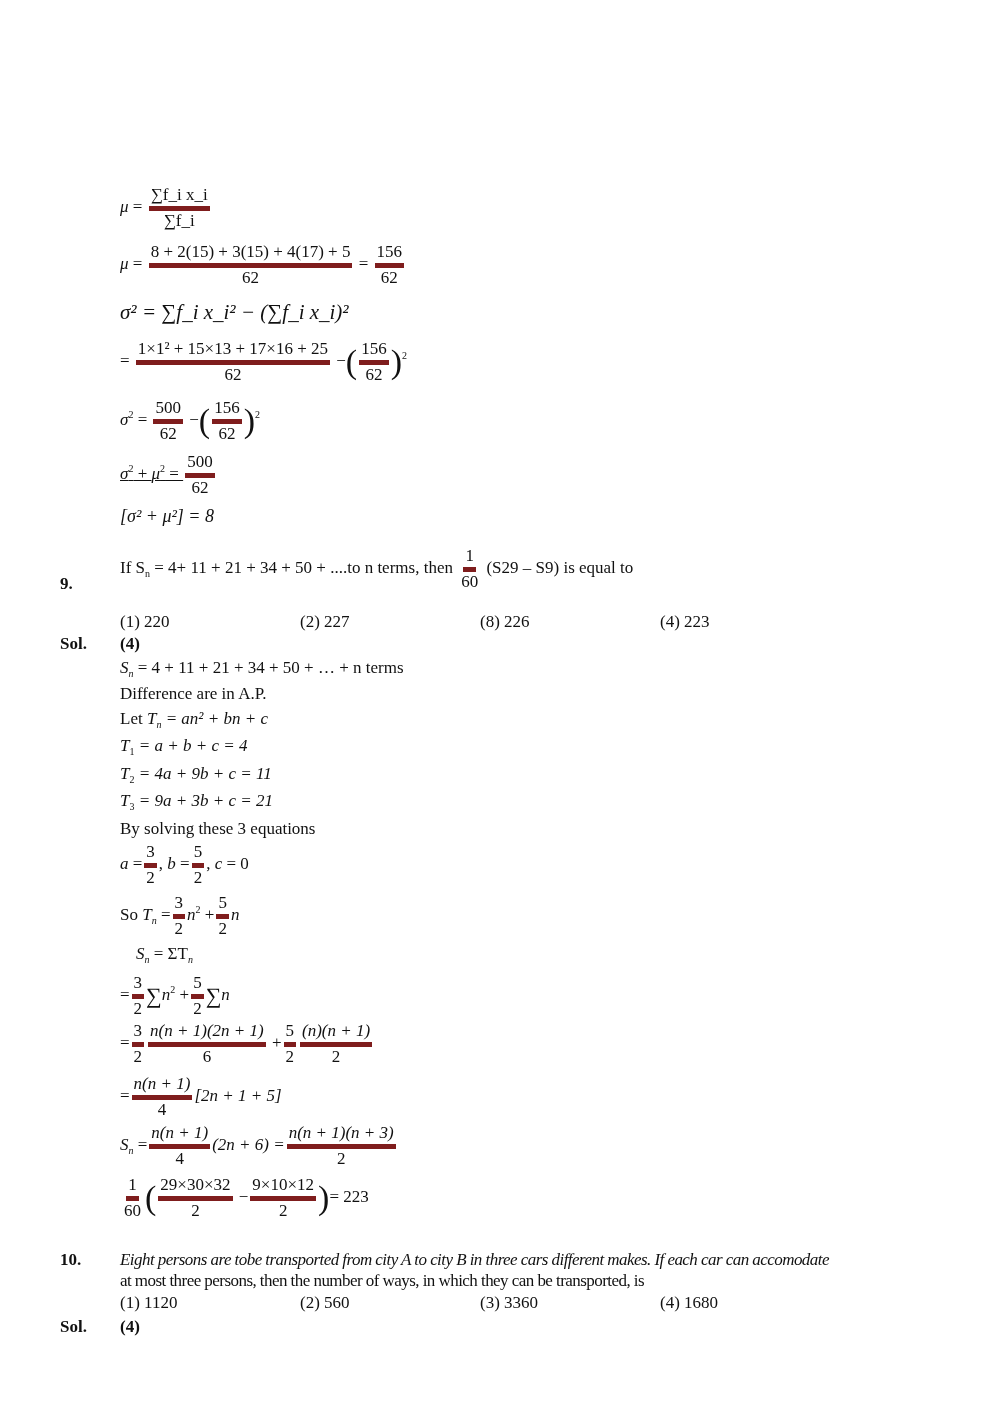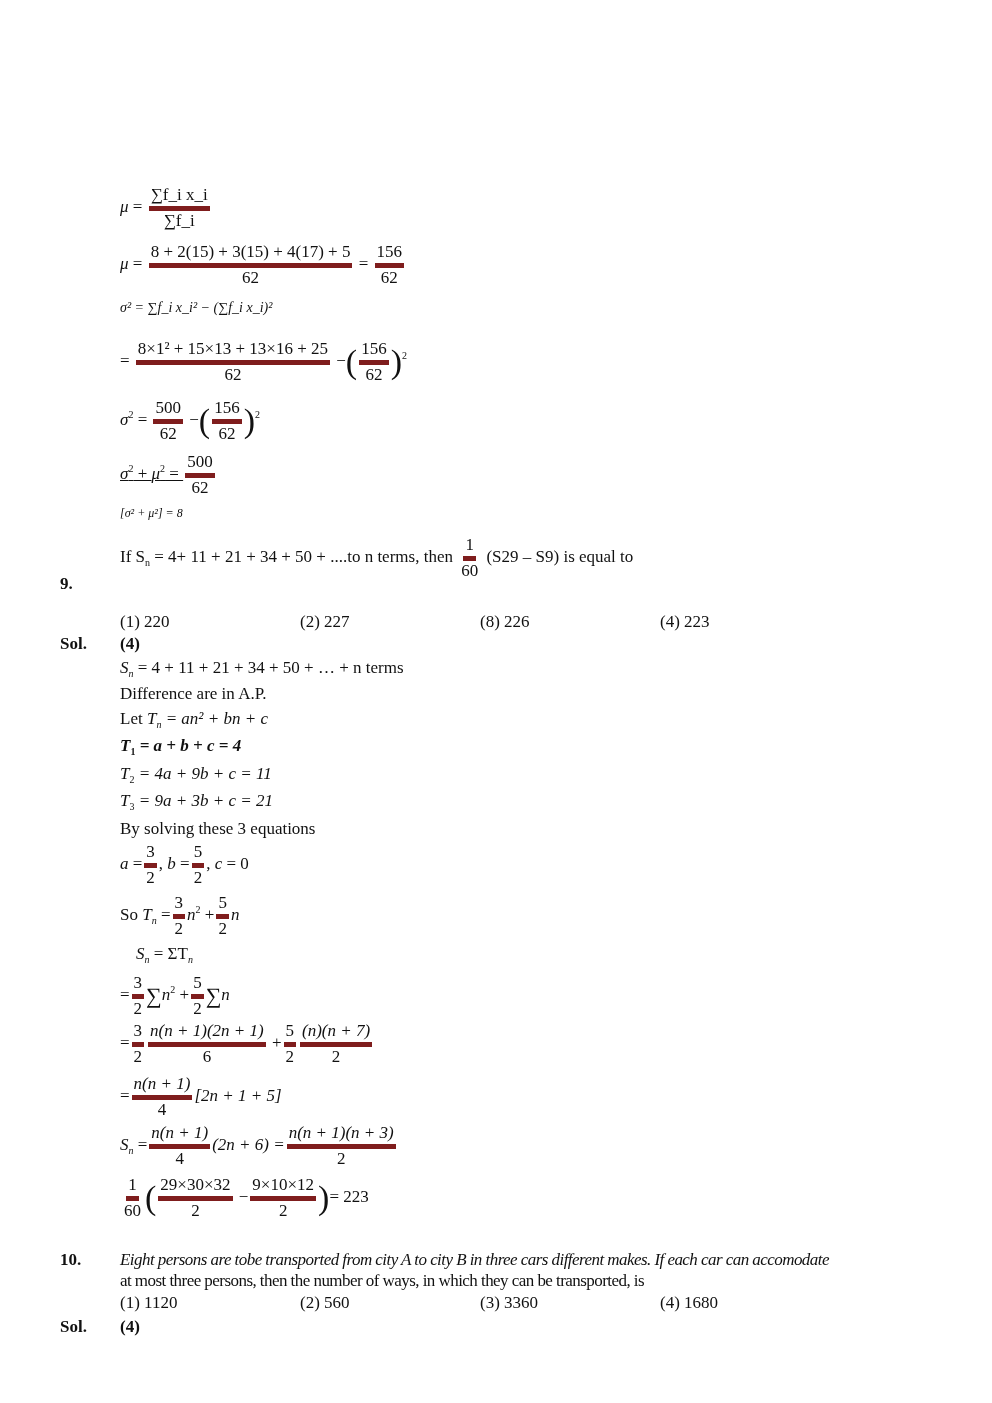--- a/index.html
+++ b/index.html
@@ -33,26 +33,26 @@
       <span class="num">8 + 2(15) + 3(15) + 4(17) + 5</span>
       <span class="den">62</span>
     </span>
   =
   <span class="frac">
       <span class="num">156</span>
       <span class="den">62</span>
     </span>
 </div>
 
-<div class="abs it" style="left:120px; top:300px; font-size:14px;">σ² = ∑f_i x_i² − (∑f_i x_i)²</div>
+<div class="abs it" style="left:120px; top:300px; font-size:21px;">σ² = ∑f_i x_i² − (∑f_i x_i)²</div>
 
 <div class="abs" style="left:120px; top:340px;">
   =
   <span class="frac">
-      <span class="num">8×1² + 15×13 + 13×16 + 25</span>
+      <span class="num">1×1² + 15×13 + 17×16 + 25</span>
       <span class="den">62</span>
     </span>
   −<span class="bigsq">(</span><span class="frac">
       <span class="num">156</span>
       <span class="den">62</span>
     </span><span class="bigsq">)</span><sup>2</sup>
 </div>
 
 <div class="abs" style="left:120px; top:399px;">
   <span class="it">σ</span><sup>2</sup> =
@@ -67,24 +67,24 @@
 </div>
 
 <div class="abs" style="left:120px; top:453px;text-decoration:underline;">
   <span class="it">σ</span><sup>2</sup> + <span class="it">μ</span><sup>2</sup> =
   <span class="frac">
       <span class="num">500</span>
       <span class="den">62</span>
     </span>
 </div>
 
-<div class="abs it" style="left:120px; top:506px; font-size:12px;">[σ² + μ²] = 8</div>
+<div class="abs it" style="left:120px; top:506px; font-size:18px;">[σ² + μ²] = 8</div>
 
 <div class="abs bold" style="left:60px; top:574px;">9.</div>
-<div class="abs" style="left:120px; top:536px;">
+<div class="abs" style="left:120px; top:547px;">
   <span>If S</span><sub>n</sub><span> = 4+ 11 + 21 + 34 + 50 + ....to n terms, then </span>
   <span class="frac">
       <span class="num">1</span>
       <span class="den">60</span>
     </span>
   <span> (S29 – S9) is equal to</span>
 </div>
 
 <div class="abs" style="left:120px; top:612px;">(1) 220</div>
 <div class="abs" style="left:300px; top:612px;">(2) 227</div>
@@ -94,21 +94,21 @@
 <div class="abs bold" style="left:60px; top:634px;">Sol.</div>
 <div class="abs bold" style="left:120px; top:634px;">(4)</div>
 
 <div class="abs" style="left:120px; top:658px;">
   <span class="it">S</span><sub class="it">n</sub> <span>= 4 + 11 + 21 + 34 + 50 + … + n  terms</span>
 </div>
 <div class="abs" style="left:120px; top:684px;">Difference are in A.P.</div>
 <div class="abs" style="left:120px; top:709px;">
   <span>Let</span> <span class="it">T</span><sub class="it">n</sub> <span class="it">= an² + bn + c</span>
 </div>
-<div class="abs" style="left:120px; top:736px;font-weight:bold;">
+<div class="abs" style="left:120px; top:736px;">
   <span class="it">T</span><sub>1</sub> <span class="it">= a + b + c = 4</span>
 </div>
 <div class="abs" style="left:120px; top:764px;">
   <span class="it">T</span><sub>2</sub> <span class="it">= 4a + 9b + c = 11</span>
 </div>
 <div class="abs" style="left:120px; top:791px;">
   <span class="it">T</span><sub>3</sub> <span class="it">= 9a + 3b + c = 21</span>
 </div>
 <div class="abs" style="left:120px; top:819px;">By solving these 3 equations</div>
 
@@ -150,21 +150,21 @@
   =<span class="frac">
       <span class="num">3</span>
       <span class="den">2</span>
     </span><span class="frac">
       <span class="num it">n(n + 1)(2n + 1)</span>
       <span class="den">6</span>
     </span> +<span class="frac">
       <span class="num">5</span>
       <span class="den">2</span>
     </span><span class="frac">
-      <span class="num it">(n)(n + 7)</span>
+      <span class="num it">(n)(n + 1)</span>
       <span class="den">2</span>
     </span>
 </div>
 
 <div class="abs" style="left:120px; top:1075px;">
   =<span class="frac">
       <span class="num it">n(n + 1)</span>
       <span class="den">4</span>
     </span><span class="it">[2n + 1 + 5]</span>
 </div>

